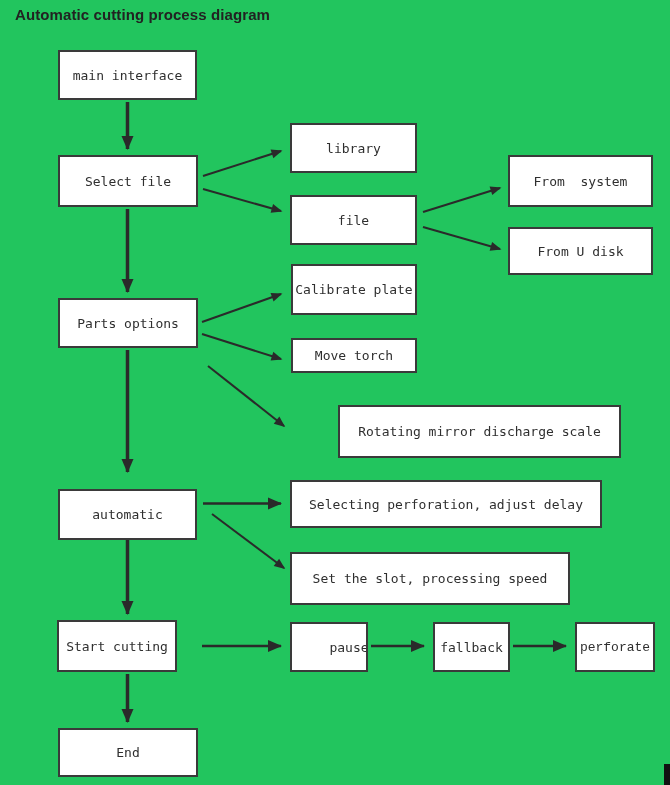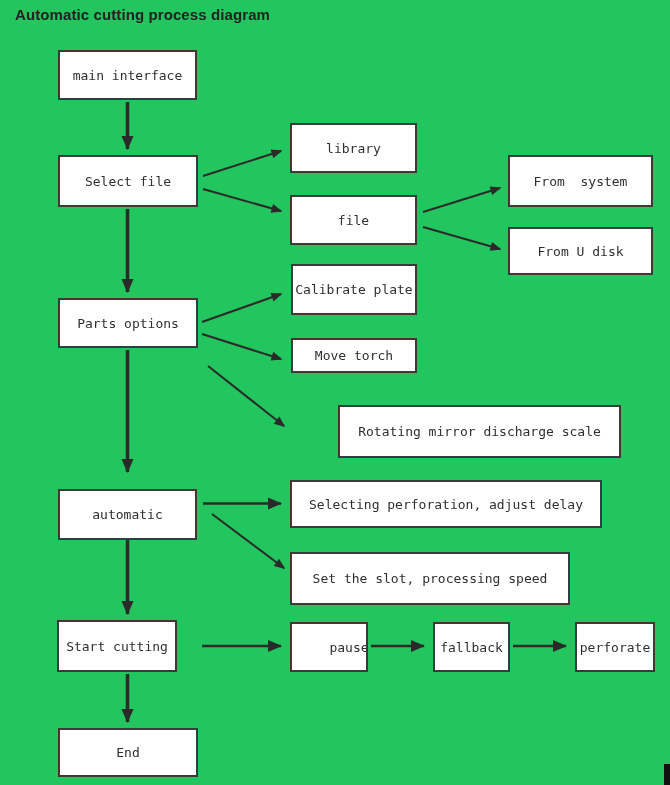--- a/index.html
+++ b/index.html
@@ -165,21 +165,21 @@
   </div>
 
   <div class="node" style="left:290px; top:622px; width:78px; height:50px;padding-left:40px;">
     <span class="node-label">pause</span>
   </div>
 
   <div class="node" style="left:433px; top:622px; width:77px; height:50px;">
     <span class="node-label">fallback</span>
   </div>
 
-  <div class="node" style="left:575px; top:622px; width:80px; height:50px;">
+  <div class="node" style="left:575px; top:622px; width:80px; height:50px;font-family:Liberation Mono, monospace;">
     <span class="node-label">perforate</span>
   </div>
 
   <div class="node" style="left:58px; top:728px; width:140px; height:49px;">
     <span class="node-label">End</span>
   </div>
 
   <div class="artifact-mark"></div>
 
 </div>

